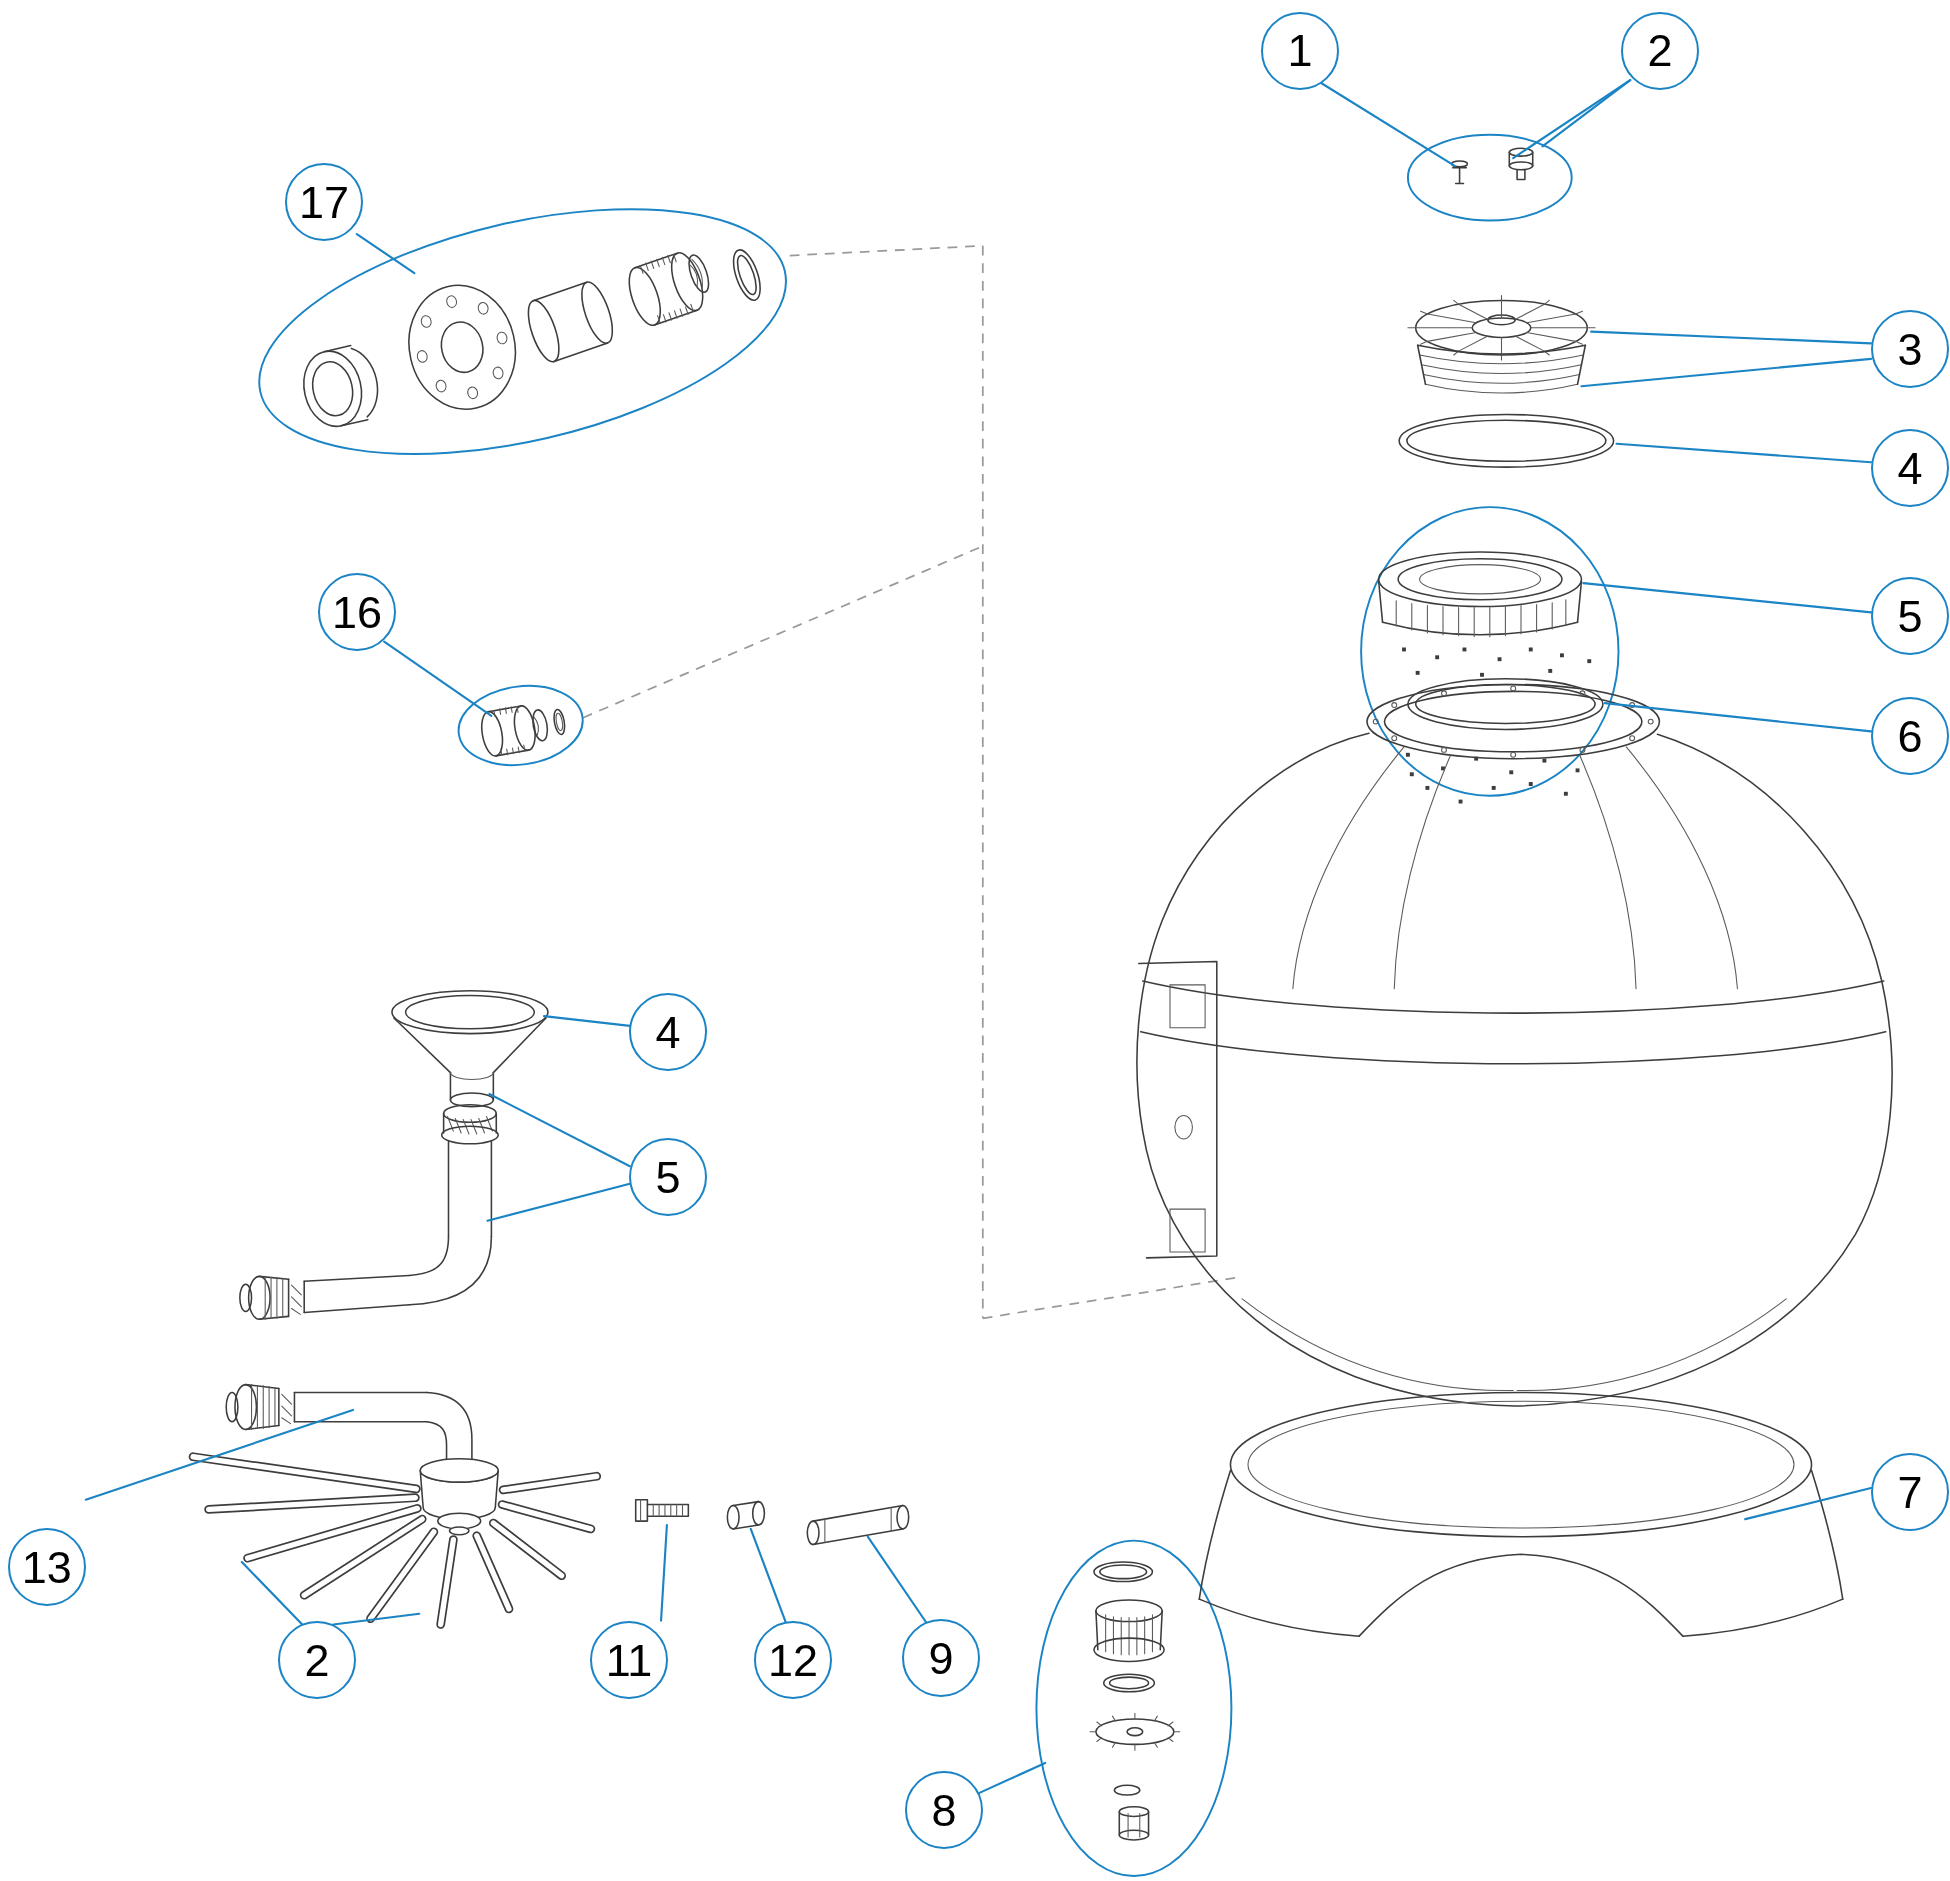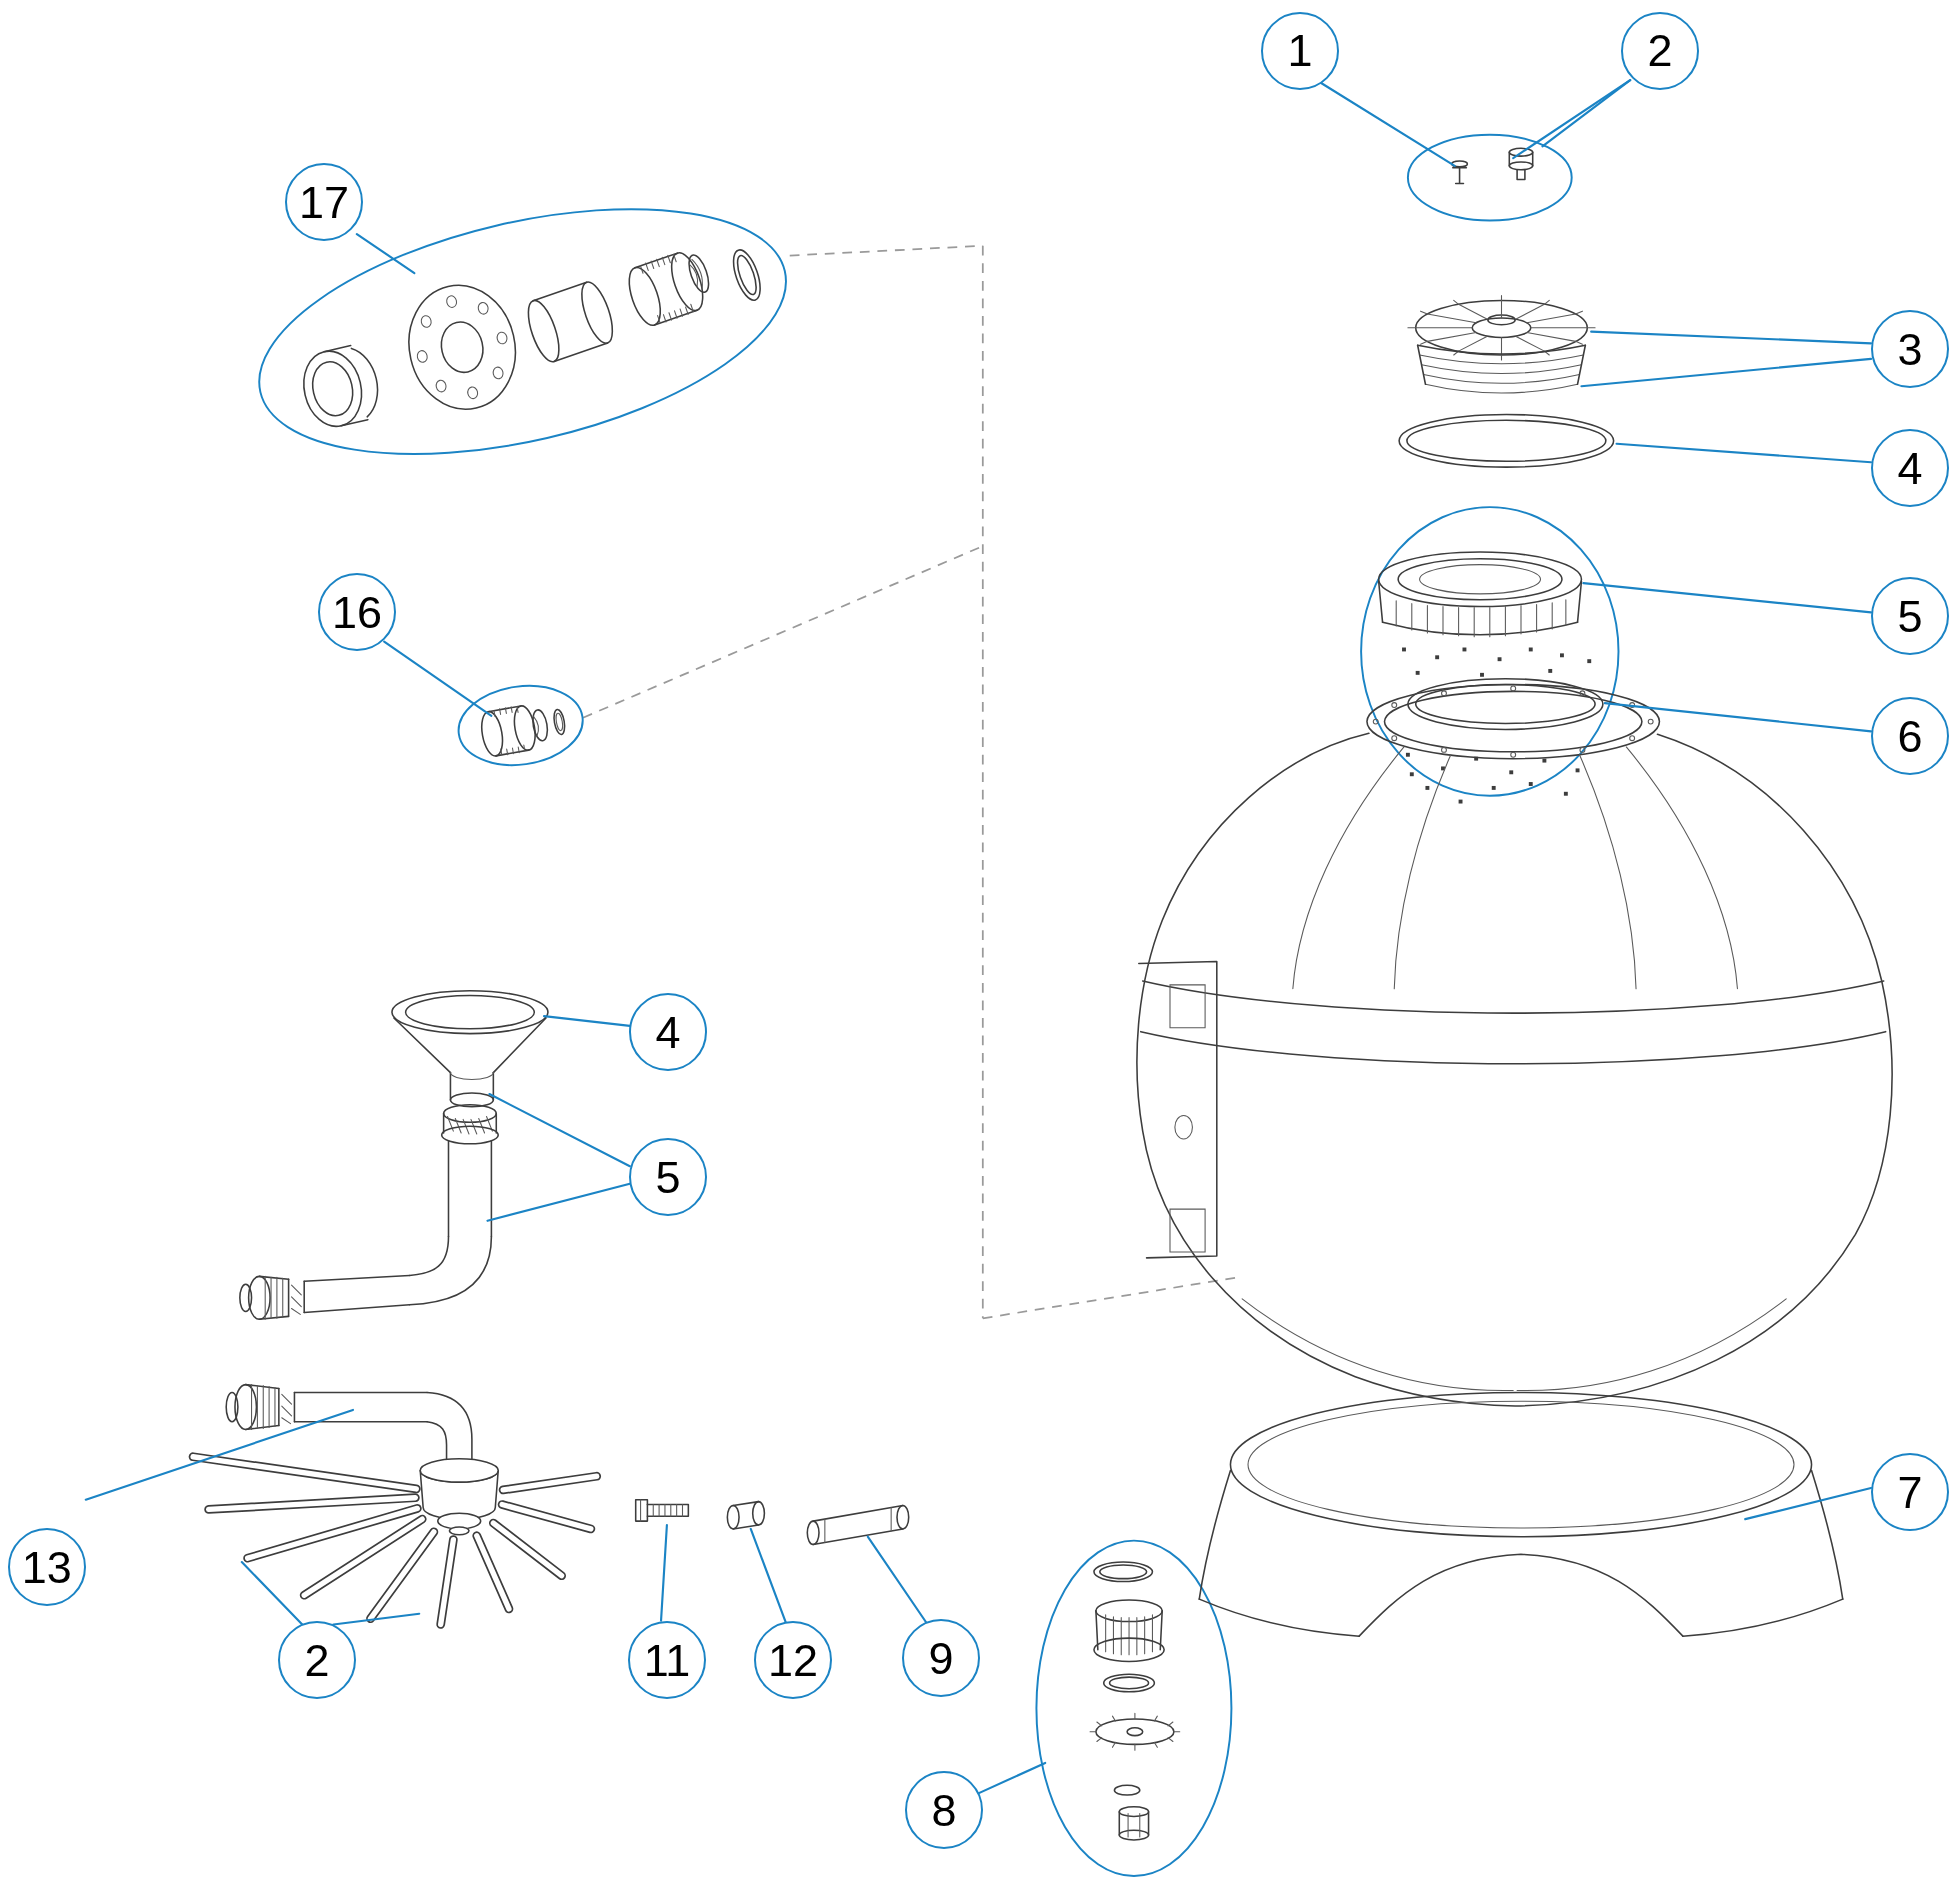--- a/index.html
+++ b/index.html
@@ -344,21 +344,21 @@
   <div class="callout" style="left:1261px;top:11.7px">1</div>
   <div class="callout" style="left:1621px;top:11.7px">2</div>
   <div class="callout" style="left:1871px;top:310px">3</div>
   <div class="callout" style="left:1871px;top:429px">4</div>
   <div class="callout" style="left:1871px;top:577px">5</div>
   <div class="callout" style="left:1871px;top:697px">6</div>
   <div class="callout" style="left:1871px;top:1453px">7</div>
   <div class="callout" style="left:905px;top:1771px">8</div>
   <div class="callout" style="left:902px;top:1619px">9</div>
   <div class="callout" style="left:754px;top:1621px">12</div>
-  <div class="callout" style="left:628px;top:1621px">11</div>
+  <div class="callout" style="left:590px;top:1621px">11</div>
   <div class="callout" style="left:278px;top:1621px">2</div>
   <div class="callout" style="left:7.8px;top:1528px">13</div>
   <div class="callout" style="left:629px;top:1138px">5</div>
   <div class="callout" style="left:629px;top:993px">4</div>
   <div class="callout" style="left:318px;top:573px">16</div>
   <div class="callout" style="left:285px;top:163px">17</div>
 
 </div>
 
 

